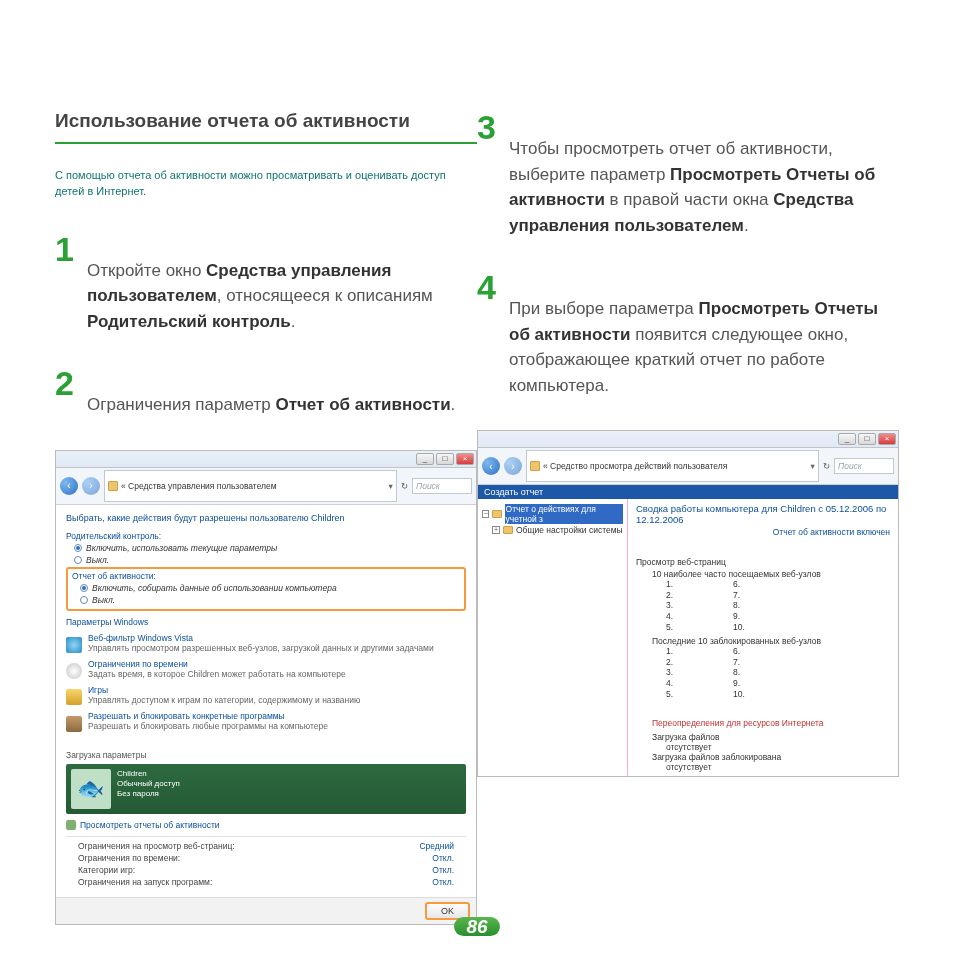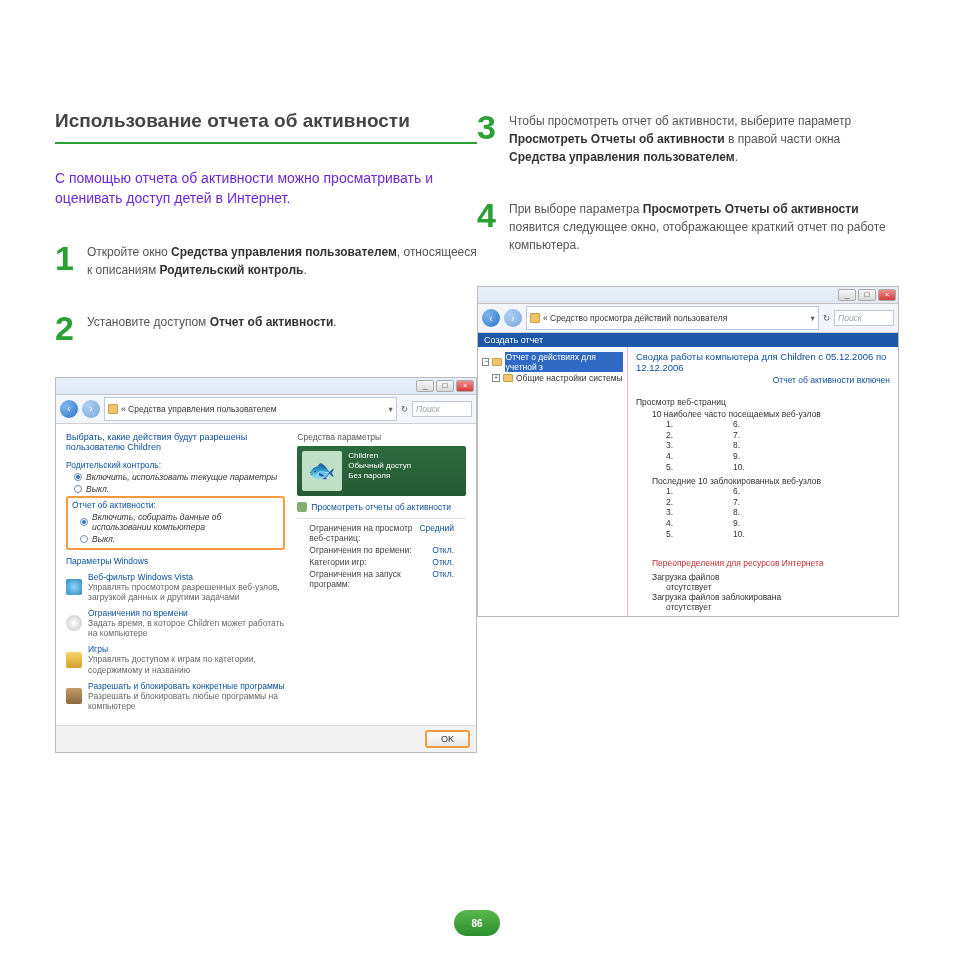--- a/index.html
+++ b/index.html
@@ -16,34 +16,34 @@
   .col { flex: 1; }
   .section-title {
     font-size: 19px;
     font-weight: bold;
     color: #444;
     padding-bottom: 10px;
     border-bottom: 2px solid #2aa035;
     margin-bottom: 24px;
   }
   .intro {
-    font-size: 14px;
+    font-size: 11px;
     line-height: 1.45;
-    color: #6d28d9;
+    color: #0f766e;
     margin-bottom: 32px;
   }
   .step { display: flex; gap: 8px; margin-bottom: 32px; }
   .step-num {
     font-size: 34px;
     font-weight: bold;
     color: #2aa035;
     line-height: 1;
     min-width: 24px;
   }
-  .step-text { font-size: 12px; line-height: 1.5; color: #555; padding-top: 2px; }
+  .step-text { font-size: 17px; line-height: 1.5; color: #555; padding-top: 2px; margin-top: 24px; }
   .step-text b { font-weight: bold; color: #333; }
 
   
   .shot {
     border: 1px solid #bbb;
     background: #f5f5f5;
     font-size: 8.5px;
     color: #333;
     margin-top: 4px;
   }
@@ -55,71 +55,71 @@
     padding: 2px;
     gap: 2px;
   }
   .tbar-btn { width: 18px; height: 12px; background: linear-gradient(#f7f7f7,#d8d8d8); border:1px solid #aaa; border-radius:2px; font-size:8px; text-align:center; line-height:10px; }
   .tbar-btn.close { background: linear-gradient(#f28c8c,#d43c3c); color:#fff; }
   .shot-addr {
     display:flex; align-items:center; background:#f2f6fb; border-bottom:1px solid #d0d0d0; padding:2px 4px; gap:4px;
   }
   .nav-btn { width:18px; height:18px; border-radius:50%; background: radial-gradient(circle at 30% 30%, #7fb8f0, #2b72c4); display:flex; align-items:center; justify-content:center; color:#fff; font-size:10px; }
   .addr-icon { width:10px; height:10px; background:#f0c36d; border:1px solid #caa04a; border-radius:1px; }
-  .addr-input { flex:1; background:#fff; border:1px solid #c0c8d4; height:24px; display:flex; align-items:center; padding:0 3px; gap:3px; }
+  .addr-input { flex:1; background:#fff; border:1px solid #c0c8d4; height:32px; display:flex; align-items:center; padding:0 3px; gap:3px; }
   .addr-search { width:60px; background:#fff; border:1px solid #c0c8d4; height:16px; display:flex; align-items:center; padding:0 3px; color:#9aa4af; font-style:italic; }
   .shot-body { background:#fff; padding:8px 10px; }
-  .shot-body.left { display:flex; gap:12px; }
+  .shot-body.left { display:flex; gap:12px;flex-direction:column; }
   .pane-left { flex:1.3; }
   .pane-right { flex:1; }
   .sub-h { color:#0a4e9b; font-size:9px; margin-bottom:8px; }
   .grp-label { color:#0a4e9b; font-size:8.5px; margin:6px 0 2px; }
   .radio-row, .opt-row { display:flex; align-items:center; gap:4px; margin:2px 0 2px 8px; color:#333;font-style:italic; }
   .radio { width:8px; height:8px; border:1px solid #6a8ab0; border-radius:50%; display:inline-block; flex-shrink:0; margin-top:1px; }
   .radio.on::after { content:""; display:block; width:4px; height:4px; background:#2b72c4; border-radius:50%; margin:1px auto; }
   .highlight-box { border:2px solid #f59a3e; border-radius:3px; padding:2px 4px; margin-top:2px; }
   .user-tile { display:flex; gap:6px; background:linear-gradient(#2d6a3f,#245a34); padding:5px; color:#fff; border-radius:2px; }
   .user-av { width:40px; height:40px; background:#bfe0c7; border-radius:2px; display:flex; align-items:center; justify-content:center; font-size:22px; color:#559b64; }
   .user-info div { font-size:8px; line-height:1.3; }
   .link-row { display:flex; gap:4px; align-items:center; color:#0a4e9b; margin:6px 0; }
   .small-icon { width:10px; height:10px; background:#7fb070; border-radius:2px; flex-shrink:0; }
   .divider { border-top:1px solid #e0e0e0; margin:4px 0; }
   .pair { display:flex; gap:4px; margin:2px 12px; }
   .pair-label { color:#444; flex:1; }
   .pair-val { color:#0a4e9b; }
-  .cat-block { display:flex; gap:6px; margin:6px 0; align-items:center; }
+  .cat-block { display:flex; gap:6px; margin:6px 0; align-items:flex-end; }
   .cat-icon { width:16px; height:16px; border-radius:2px; flex-shrink:0; }
   .cat-text .t { color:#0a4e9b; }
   .cat-text .d { color:#666; line-height:1.2; }
   .ok-wrap { display:flex; justify-content:flex-end; padding:4px 6px; background:#f2f2f2; border-top:1px solid #ddd; }
   .ok-btn { border:2px solid #f59a3e; background:linear-gradient(#fefefe,#e6e6e6); border-radius:3px; padding:2px 14px; font-size:9px; }
 
   
   .create-bar { background:#1c58a7; color:#fff; padding:2px 6px; font-size:9px; }
   .tree-report { display:flex; background:#fff; }
   .tree { width:150px; border-right:1px solid #f9a8d4; padding:4px; }
   .tree-item { display:flex; gap:3px; align-items:center; margin:1px 0; }
   .tree-item .sq { width:8px; height:8px; border:1px solid #888; font-size:7px; text-align:center; line-height:6px; color:#555; }
   .folder-icon { width:10px; height:8px; background:#f0c36d; border:1px solid #caa04a; border-radius:1px; }
   .report { flex:1; padding:4px 8px; }
   .rep-h1 { color:#0a4e9b; font-size:9.5px; }
   .rep-h2 { color:#0a4e9b; font-size:8.5px; margin:2px 0 6px;text-align:right; }
-  .rep-sec { color:#333; font-size:8.5px; margin:12px 0 2px; }
+  .rep-sec { color:#333; font-size:8.5px; margin:20px 0 2px; }
   .rep-indent { margin-left:16px; color:#333; }
   .num-cols { display:flex; gap:60px; margin-left:30px; }
   .num-col div { line-height:1.25; }
   .red { color:#c43030; margin-left:16px; }
   .none { margin-left:30px; color:#333; }
 
   .page-num {
     position:absolute; bottom:18px; left:50%; transform:translateX(-50%);
-    width:46px; height:26px; border-radius:13px;
+    width:46px; height:19px; border-radius:13px;
     background: linear-gradient(#5ab64e,#2a8f2e);
-    color:#fff; font-size:10px; font-weight:bold;
-    display:flex; align-items:center; justify-content:center;
+    color:#fff; font-size:19px; font-weight:bold;
+    display:flex; align-items:center; justify-content:center;font-style:italic;
   }
 </style>
 </head>
 <body>
 
 <div class="cols">
 
   <div class="col">
     <h2 class="section-title">Использование отчета об активности</h2>
     <p class="intro">С помощью отчета об активности можно просматривать и оценивать доступ детей в Интернет.</p>
@@ -127,21 +127,21 @@
     <div class="step">
       <div class="step-num">1</div>
       <div class="step-text">
         <span>Откройте окно </span><b>Средства управления пользователем</b><span>, относящееся к описаниям </span><b>Родительский контроль</b><span>.</span>
       </div>
     </div>
 
     <div class="step">
       <div class="step-num">2</div>
       <div class="step-text">
-        <span>Установите доступом </span><b>Отчет об активности</b><span>.</span>
+        <span>Ограничения параметр </span><b>Отчет об активности</b><span>.</span>
       </div>
     </div>
 
     <div class="shot">
       <div class="shot-titlebar">
         <div class="tbar-btn">_</div>
         <div class="tbar-btn">□</div>
         <div class="tbar-btn close">×</div>
       </div>
       <div class="shot-addr">
@@ -204,21 +204,21 @@
           </div>
           <div class="cat-block">
             <div class="cat-icon" style="background:linear-gradient(#c49a6b,#8a6a3f)"></div>
             <div class="cat-text">
                 <div class="t">Разрешать и блокировать конкретные программы</div>
                 <div class="d">Разрешать и блокировать любые программы на компьютере</div>
               </div>
           </div>
         </div>
         <div class="pane-right">
-          <div style="color:#555;margin-bottom:4px">Средства параметры</div>
+          <div style="color:#555;margin-bottom:4px">Загрузка параметры</div>
           <div class="user-tile">
             <div class="user-av">🐟</div>
             <div class="user-info">
               <div>Children</div>
               <div>Обычный доступ</div>
               <div>Без пароля</div>
             </div>
           </div>
           <div class="link-row">
             <span class="small-icon"></span>

